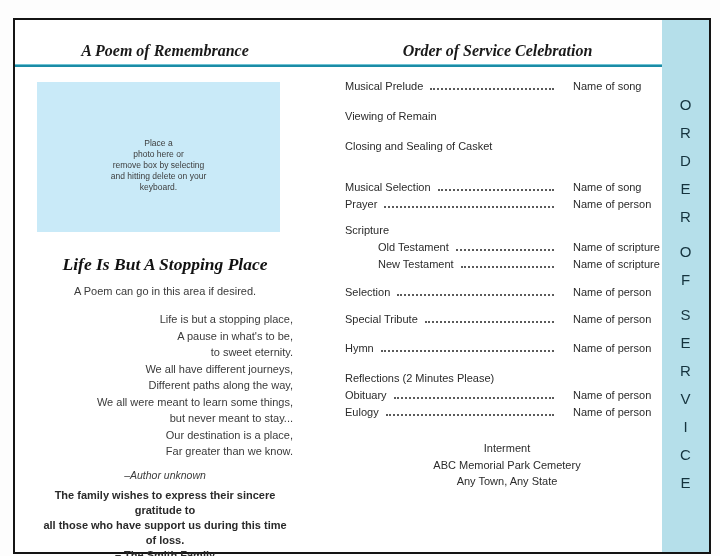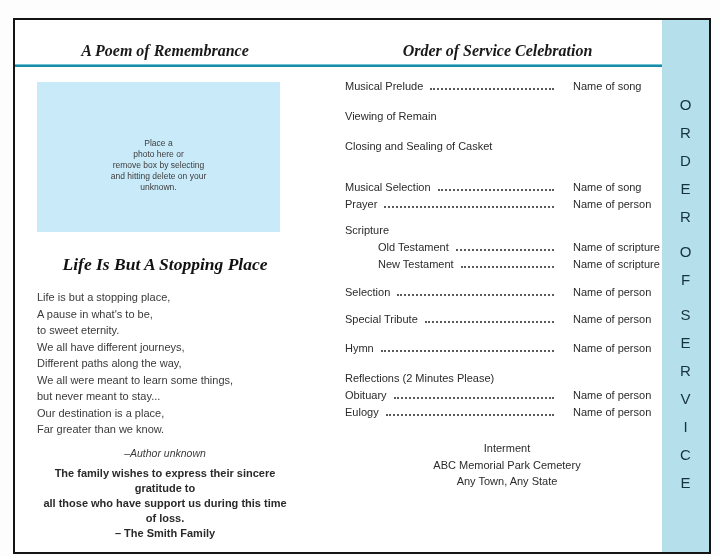--- a/index.html
+++ b/index.html
@@ -46,21 +46,21 @@
     align-items: center; text-align: center; padding-top: 56px;
   }
   .photo-box .pb-line { font-size: 8.5px; line-height: 11px; color: #3c3c3c; }
 
   .poem-title {
     margin-top: 22px; text-align: center;
     font-family: "Liberation Serif", serif; font-style: italic; font-weight: bold;
     font-size: 17.5px; color: #111;
   }
   .poem-sub { margin-top: 10px; text-align: center; font-size: 11px; color: #3a3a3a; }
-  .poem-body { margin-top: 14px; text-align: left; }
+  .poem-body { margin-top: 14px; text-align: right; }
   .poem-body .p-line { font-size: 11px; line-height: 16.5px; color: #3a3a3a; }
   .poem-author { margin-top: 9px; text-align: center; font-size: 10.5px; font-style: italic; color: #3a3a3a; }
   .gratitude { margin-top: 7px; text-align: center; font-weight: bold; }
   .gratitude .g-line { font-size: 11px; line-height: 15px; color: #2a2a2a; }
 
   
   .right-col { position: absolute; left: 330px; top: 60px; width: 324px; }
   .svc-row { display: flex; align-items: flex-end; margin-bottom: 4px; }
   .svc-row:last-child { margin-bottom: 0; }
   .svc-row .lbl { font-size: 11px; line-height: 13px; color: #2b2b2b; white-space: nowrap; }
@@ -93,24 +93,25 @@
     <span class="word">OF</span>
     <span class="word">SERVICE</span>
   </div>
 
   <div class="left-col">
     <div class="photo-box">
       <div class="pb-line">Place a</div>
       <div class="pb-line">photo here or</div>
       <div class="pb-line">remove box by selecting</div>
       <div class="pb-line">and hitting delete on your</div>
-      <div class="pb-line">unknown.</div>
+      <div class="pb-line">keyboard.</div>
     </div>
 
     <div class="poem-title">Life Is But A Stopping Place</div>
+    <div class="poem-sub">A Poem can go in this area if desired.</div>
 
     <div class="poem-body">
       <div class="p-line">Life is but a stopping place,</div>
       <div class="p-line">A pause in what's to be,</div>
       <div class="p-line">to sweet eternity.</div>
       <div class="p-line">We all have different journeys,</div>
       <div class="p-line">Different paths along the way,</div>
       <div class="p-line">We all were meant to learn some things,</div>
       <div class="p-line">but never meant to stay...</div>
       <div class="p-line">Our destination is a place,</div>

